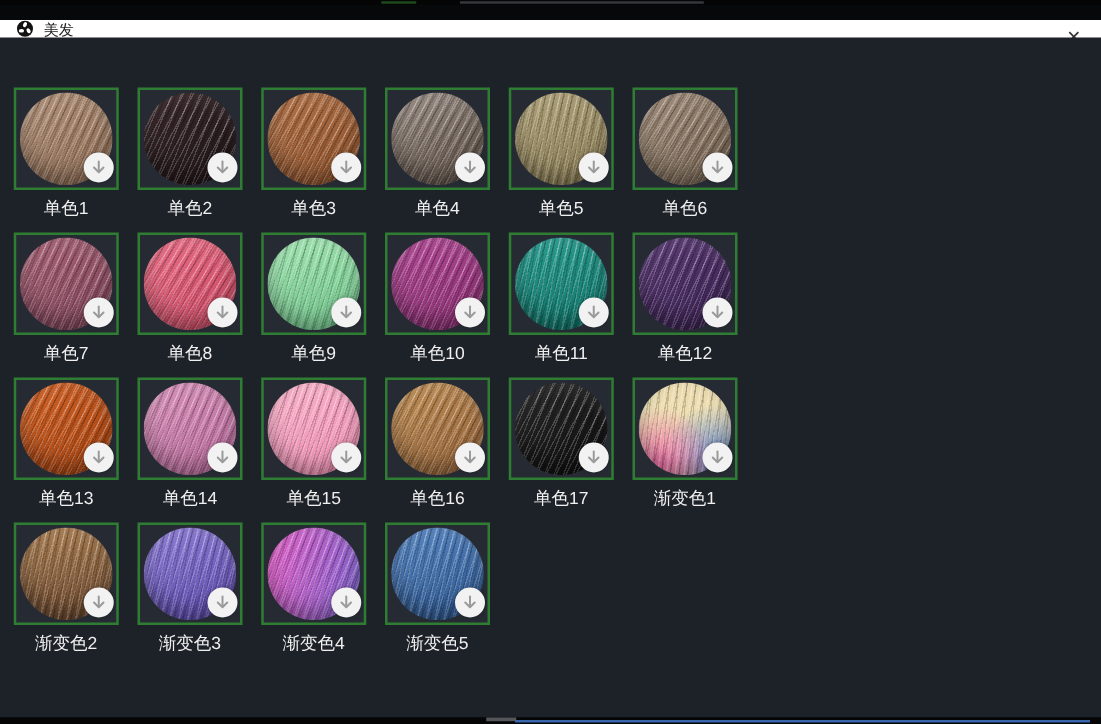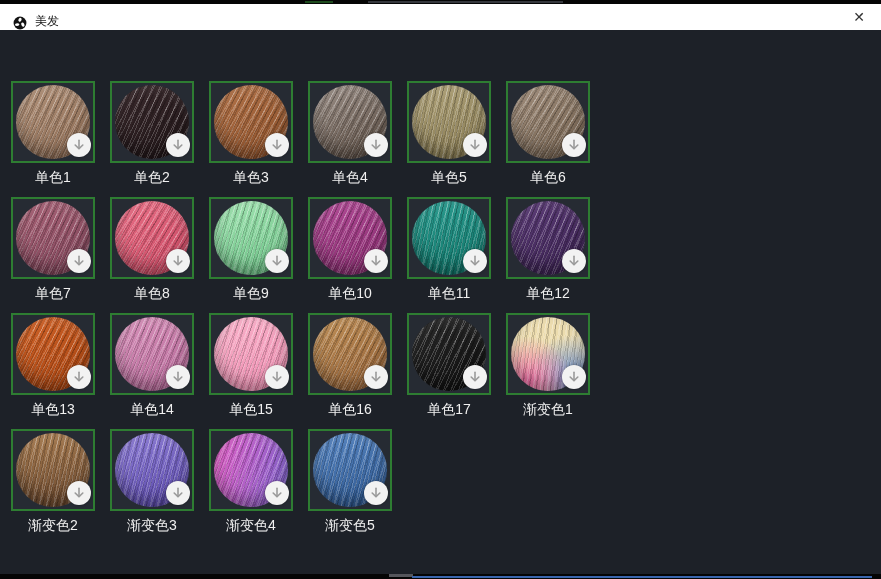--- a/index.html
+++ b/index.html
@@ -8,35 +8,35 @@
 
   
   .top-strip{position:absolute;left:0;top:0;width:881px;height:4px;background:#050505;}
   .top-art1{position:absolute;left:305px;top:1px;width:28px;height:2px;background:#1d4a1d;}
   .top-art2{position:absolute;left:368px;top:1px;width:195px;height:2px;background:#35373d;}
   .bottom-strip{position:absolute;left:0;bottom:0;width:881px;height:5px;background:#050505;}
   .bottom-line{position:absolute;left:412px;bottom:1px;width:460px;height:2px;background:var(--bottom-line,#3a66ad);}
   .bottom-art{position:absolute;left:389px;bottom:2px;width:24px;height:3px;background:#55565c;}
 
   
-  .titlebar{position:absolute;left:0;top:4px;width:881px;height:26px;background:var(--titlebar-bg,#fff);
-    display:flex;align-items:flex-end;padding:0 0 0 13px;box-sizing:border-box;}
+  .titlebar{position:absolute;left:0;top:16px;width:881px;height:26px;background:var(--titlebar-bg,#fff);
+    display:flex;align-items:flex-start;padding:0 0 0 13px;box-sizing:border-box;}
   .obs-logo{width:14px;height:14px;flex:0 0 auto;}
   .win-title{margin-left:8px;font-size:12px;color:var(--title-text,#1a1a1a);}
   .close-btn{position:absolute;right:8px;top:0;width:28px;height:26px;display:flex;align-items:center;
     justify-content:center;font-size:14px;color:#333;cursor:pointer;background:transparent;border:0;}
 
   
   .panel{position:absolute;left:0;top:30px;width:881px;height:544px;background:var(--dialog-bg,#1d2128);}
   .reset-btn{position:absolute;left:11px;top:12px;width:82px;height:28px;background:var(--button-bg,#373c48);
     color:var(--button-text,#fff);border:0;border-radius:4px;font-size:14px;font-family:inherit;cursor:pointer;
     display:flex;align-items:center;justify-content:center;}
 
   
-  .grid{position:absolute;left:11px;top:51px;display:grid;grid-template-columns:repeat(6,84px);
+  .grid{position:absolute;left:11px;top:40px;display:grid;grid-template-columns:repeat(6,84px);
     column-gap:15px;row-gap:11px;}
   .item{width:84px;}
   .cell{position:relative;width:84px;height:82px;box-sizing:border-box;
     border:2px solid var(--accent-green,#2e7d32);background:var(--cell-bg,#262b33);cursor:pointer;}
   .circle{position:absolute;left:3px;top:2px;width:74px;height:74px;border-radius:50%;
     box-shadow:inset 0 -8px 14px rgba(0,0,0,.30), inset 0 6px 10px rgba(255,255,255,.06);}
   .badge{position:absolute;right:2px;bottom:4px;width:24px;height:24px;border-radius:50%;
     background:var(--badge-bg,#f2f2f2);display:flex;align-items:center;justify-content:center;
     box-shadow:0 0 3px rgba(0,0,0,.35);}
   .badge svg{display:block;}

